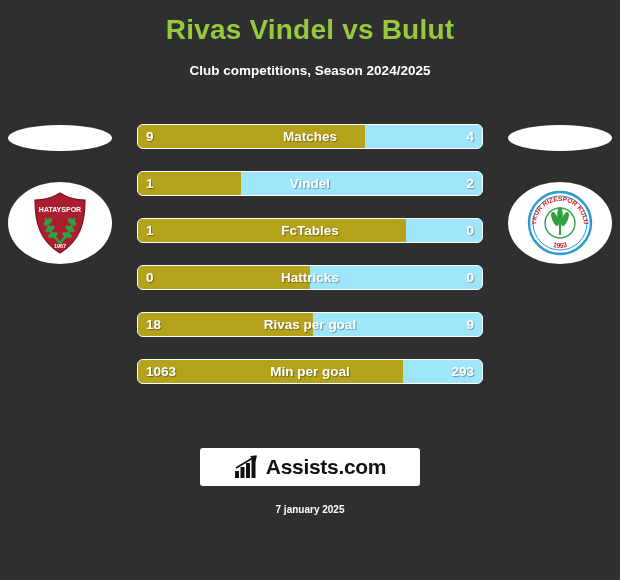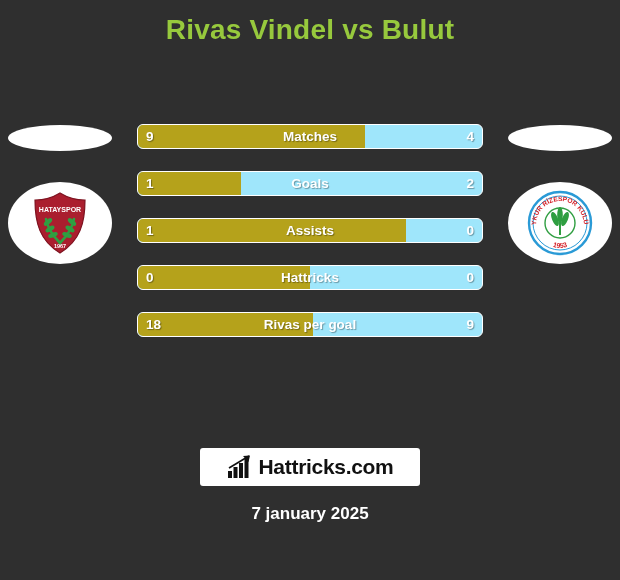--- a/index.html
+++ b/index.html
@@ -137,31 +137,32 @@
     color: #111111;
     letter-spacing: -0.3px;
   }
 
   .date {
     position: absolute;
     top: 504px;
     left: 0;
     width: 620px;
     text-align: center;
-    font-size: 17px;
+    font-size: 10px;
     font-weight: bold;
     color: #ffffff;
   }
 </style>
 </head>
 <body>
 
 <div id="page">
 
   <div class="title">Rivas Vindel vs Bulut</div>
+  <div class="subtitle">Club competitions, Season 2024/2025</div>
 
   <div class="ellipse-deco left"></div>
   <div class="ellipse-deco right"></div>
 
   <div class="badge-wrap left">
     <svg class="badge-svg" width="76" height="76" viewBox="0 0 76 76">
       <path d="M38 8 C30 13 20 15 13 15 C13 38 18 56 38 68 C58 56 63 38 63 15 C56 15 46 13 38 8 Z" fill="#aa1e2e" stroke="#7d1320" stroke-width="1.2"></path>
       <text x="38" y="27" text-anchor="middle" font-family="'Liberation Sans',sans-serif" font-size="7" font-weight="bold" fill="#ffffff">HATAYSPOR</text>
       <path d="M38 58 C32 52 26 44 24 34" stroke="#2f9e41" stroke-width="2.6" fill="none" stroke-linecap="round"></path>
       <path d="M38 58 C44 52 50 44 52 34" stroke="#2f9e41" stroke-width="2.6" fill="none" stroke-linecap="round"></path>
@@ -206,56 +207,62 @@
     <div class="stat-row">
       <div class="stat-fill" style="width:66%"></div>
       <div class="stat-home">9</div>
       <div class="stat-label">Matches</div>
       <div class="stat-away">4</div>
     </div>
 
     <div class="stat-row">
       <div class="stat-fill" style="width:30%"></div>
       <div class="stat-home">1</div>
-      <div class="stat-label">Goals</div>
+      <div class="stat-label">Vindel</div>
       <div class="stat-away">2</div>
     </div>
 
     <div class="stat-row">
       <div class="stat-fill" style="width:78%"></div>
       <div class="stat-home">1</div>
-      <div class="stat-label">Assists</div>
+      <div class="stat-label">FcTables</div>
       <div class="stat-away">0</div>
     </div>
 
     <div class="stat-row">
       <div class="stat-fill" style="width:50%"></div>
       <div class="stat-home">0</div>
       <div class="stat-label">Hattricks</div>
       <div class="stat-away">0</div>
     </div>
 
 
     <div class="stat-row">
       <div class="stat-fill" style="width:51%"></div>
       <div class="stat-home">18</div>
       <div class="stat-label">Rivas per goal</div>
       <div class="stat-away">9</div>
     </div>
 
+    <div class="stat-row">
+      <div class="stat-fill" style="width:77%"></div>
+      <div class="stat-home">1063</div>
+      <div class="stat-label">Min per goal</div>
+      <div class="stat-away">293</div>
+    </div>
 
   </div>
 
   <div class="fctables">
     <svg width="26" height="24" viewBox="0 0 26 24">
       <rect x="1" y="16" width="4" height="7" fill="#111111"></rect>
       <rect x="6.5" y="12" width="4" height="11" fill="#111111"></rect>
       <rect x="12" y="8" width="4" height="15" fill="#111111"></rect>
       <rect x="17.5" y="4" width="4" height="19" fill="#111111"></rect>
       <path d="M2 13 L22 1" stroke="#111111" stroke-width="1.6" fill="none"></path>
       <path d="M16 1 L23 0.5 L21.5 7 Z" fill="#111111"></path>
     </svg>
-    <span class="fct-text">Hattricks.com</span>
+    <span class="fct-text">Assists.com</span>
   </div>
 
   <div class="date">7 january 2025</div>
 
 </div>
 
 </body></html>

